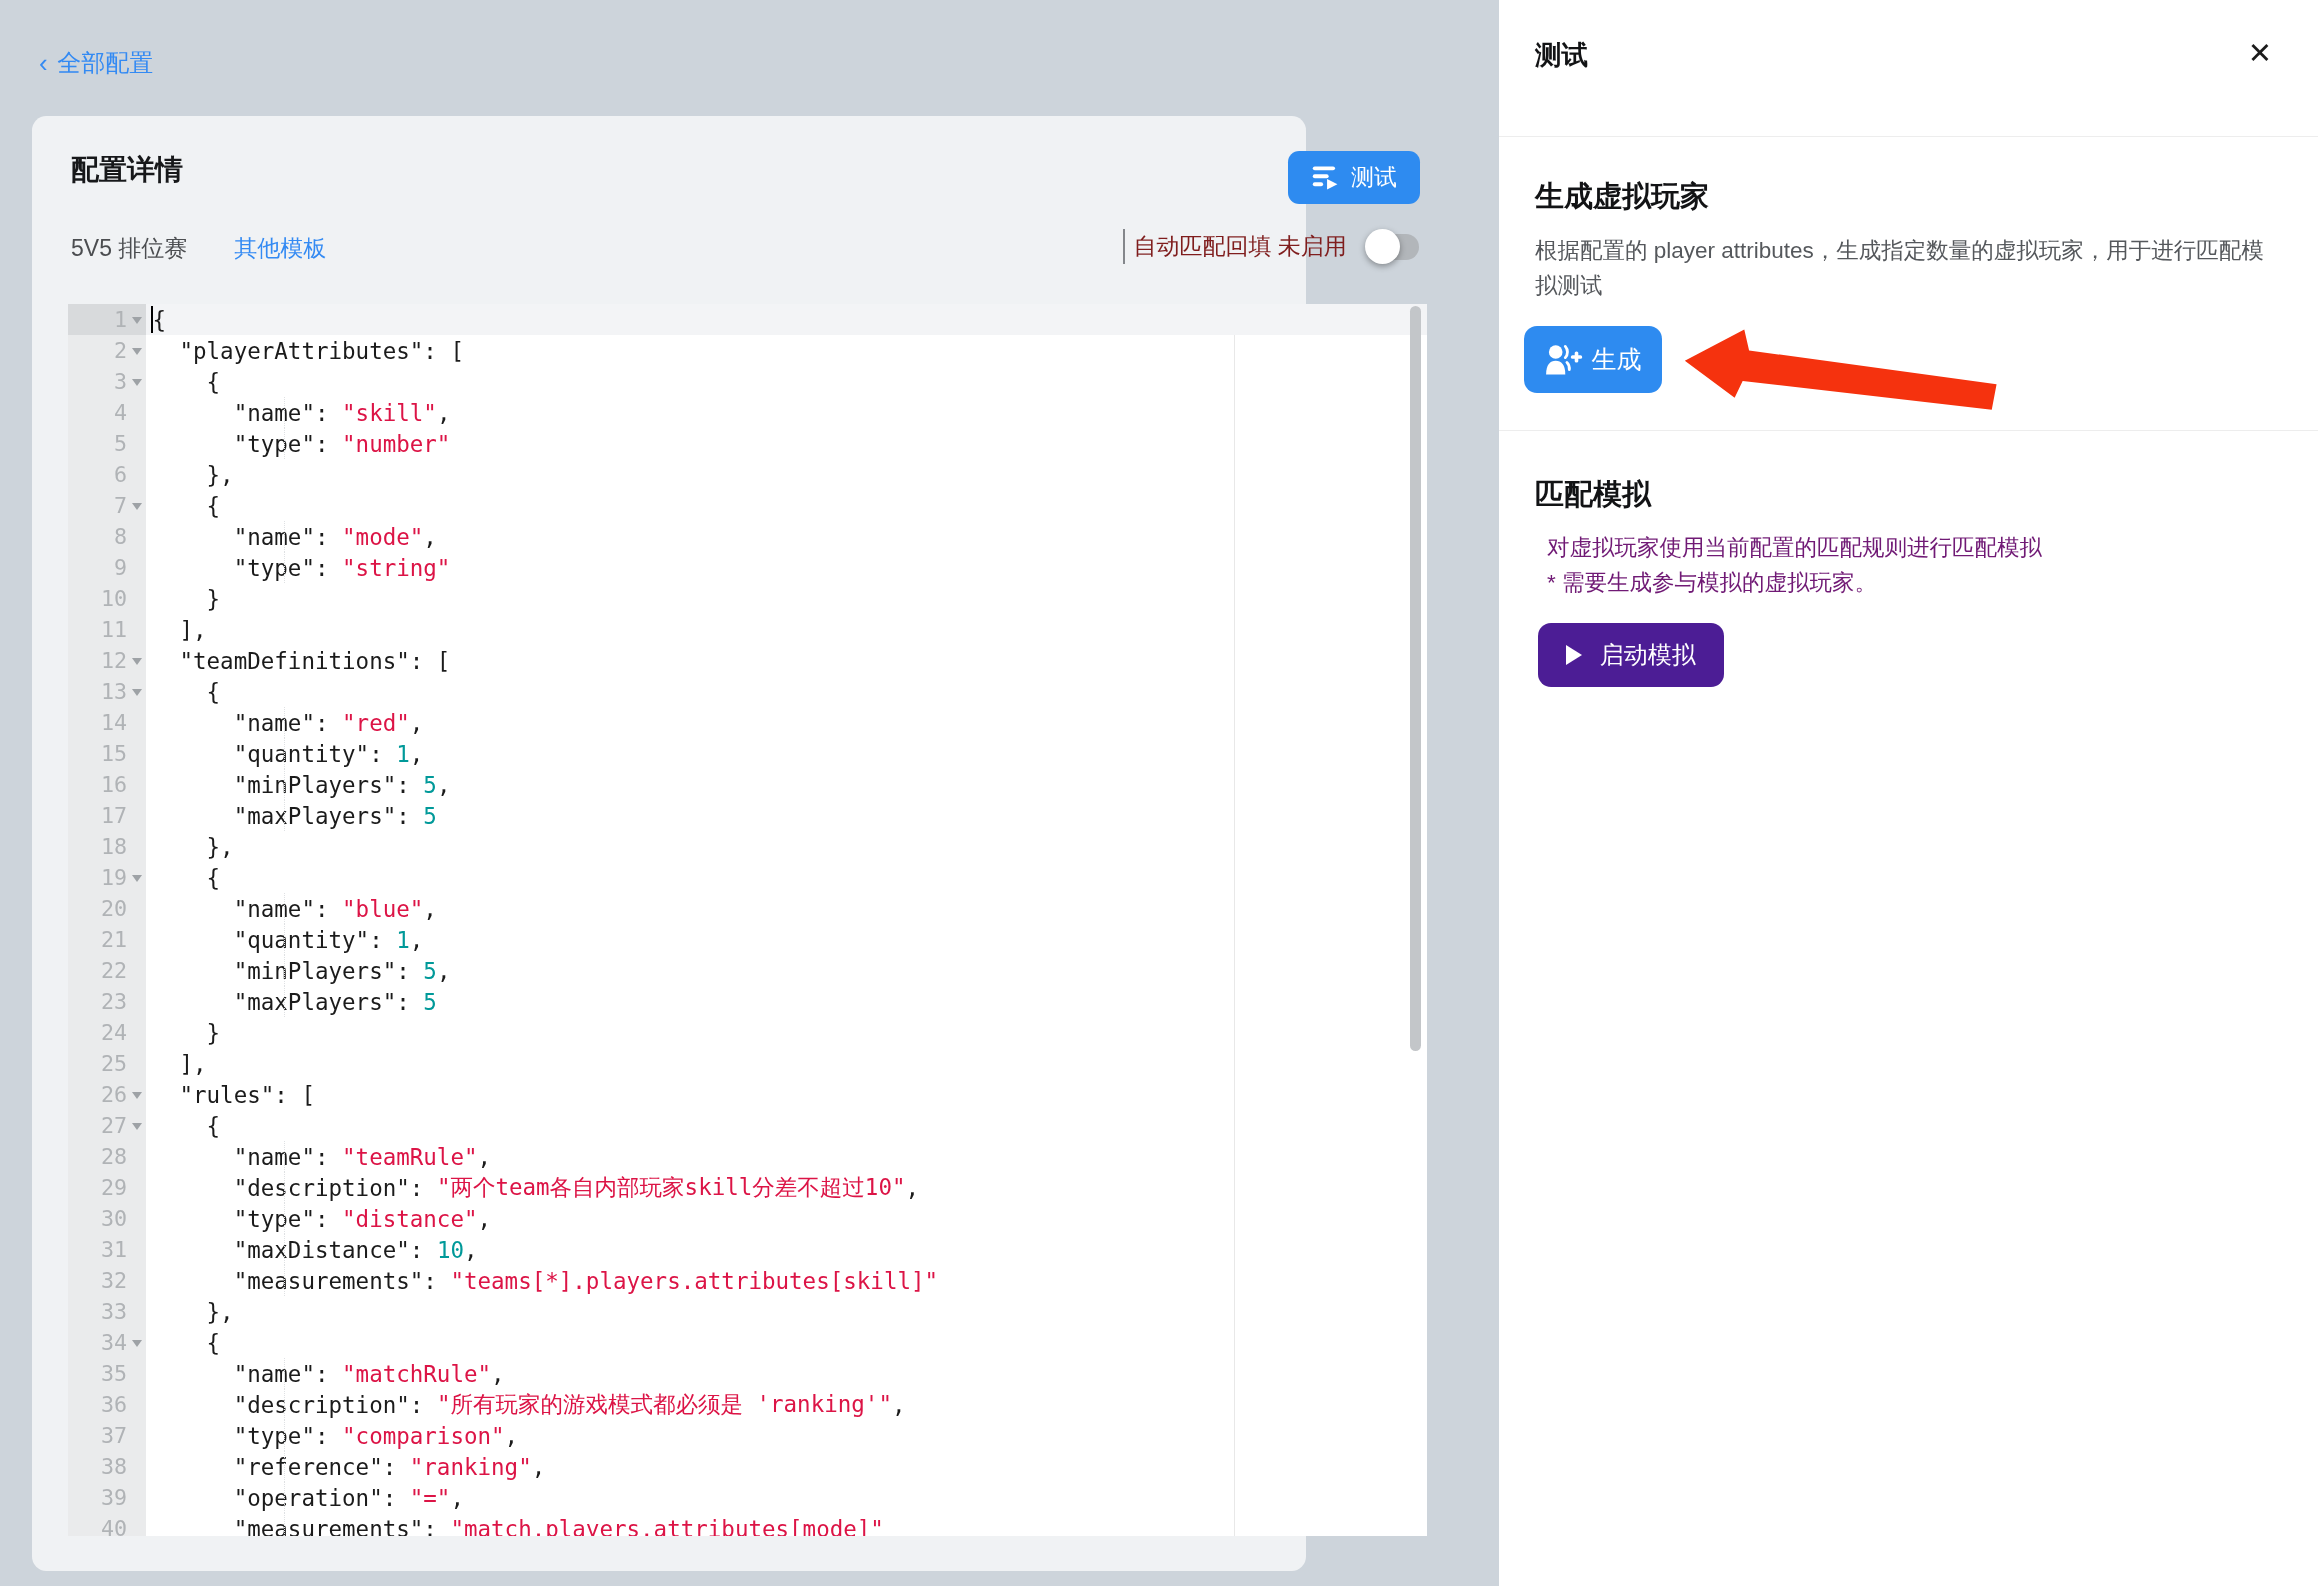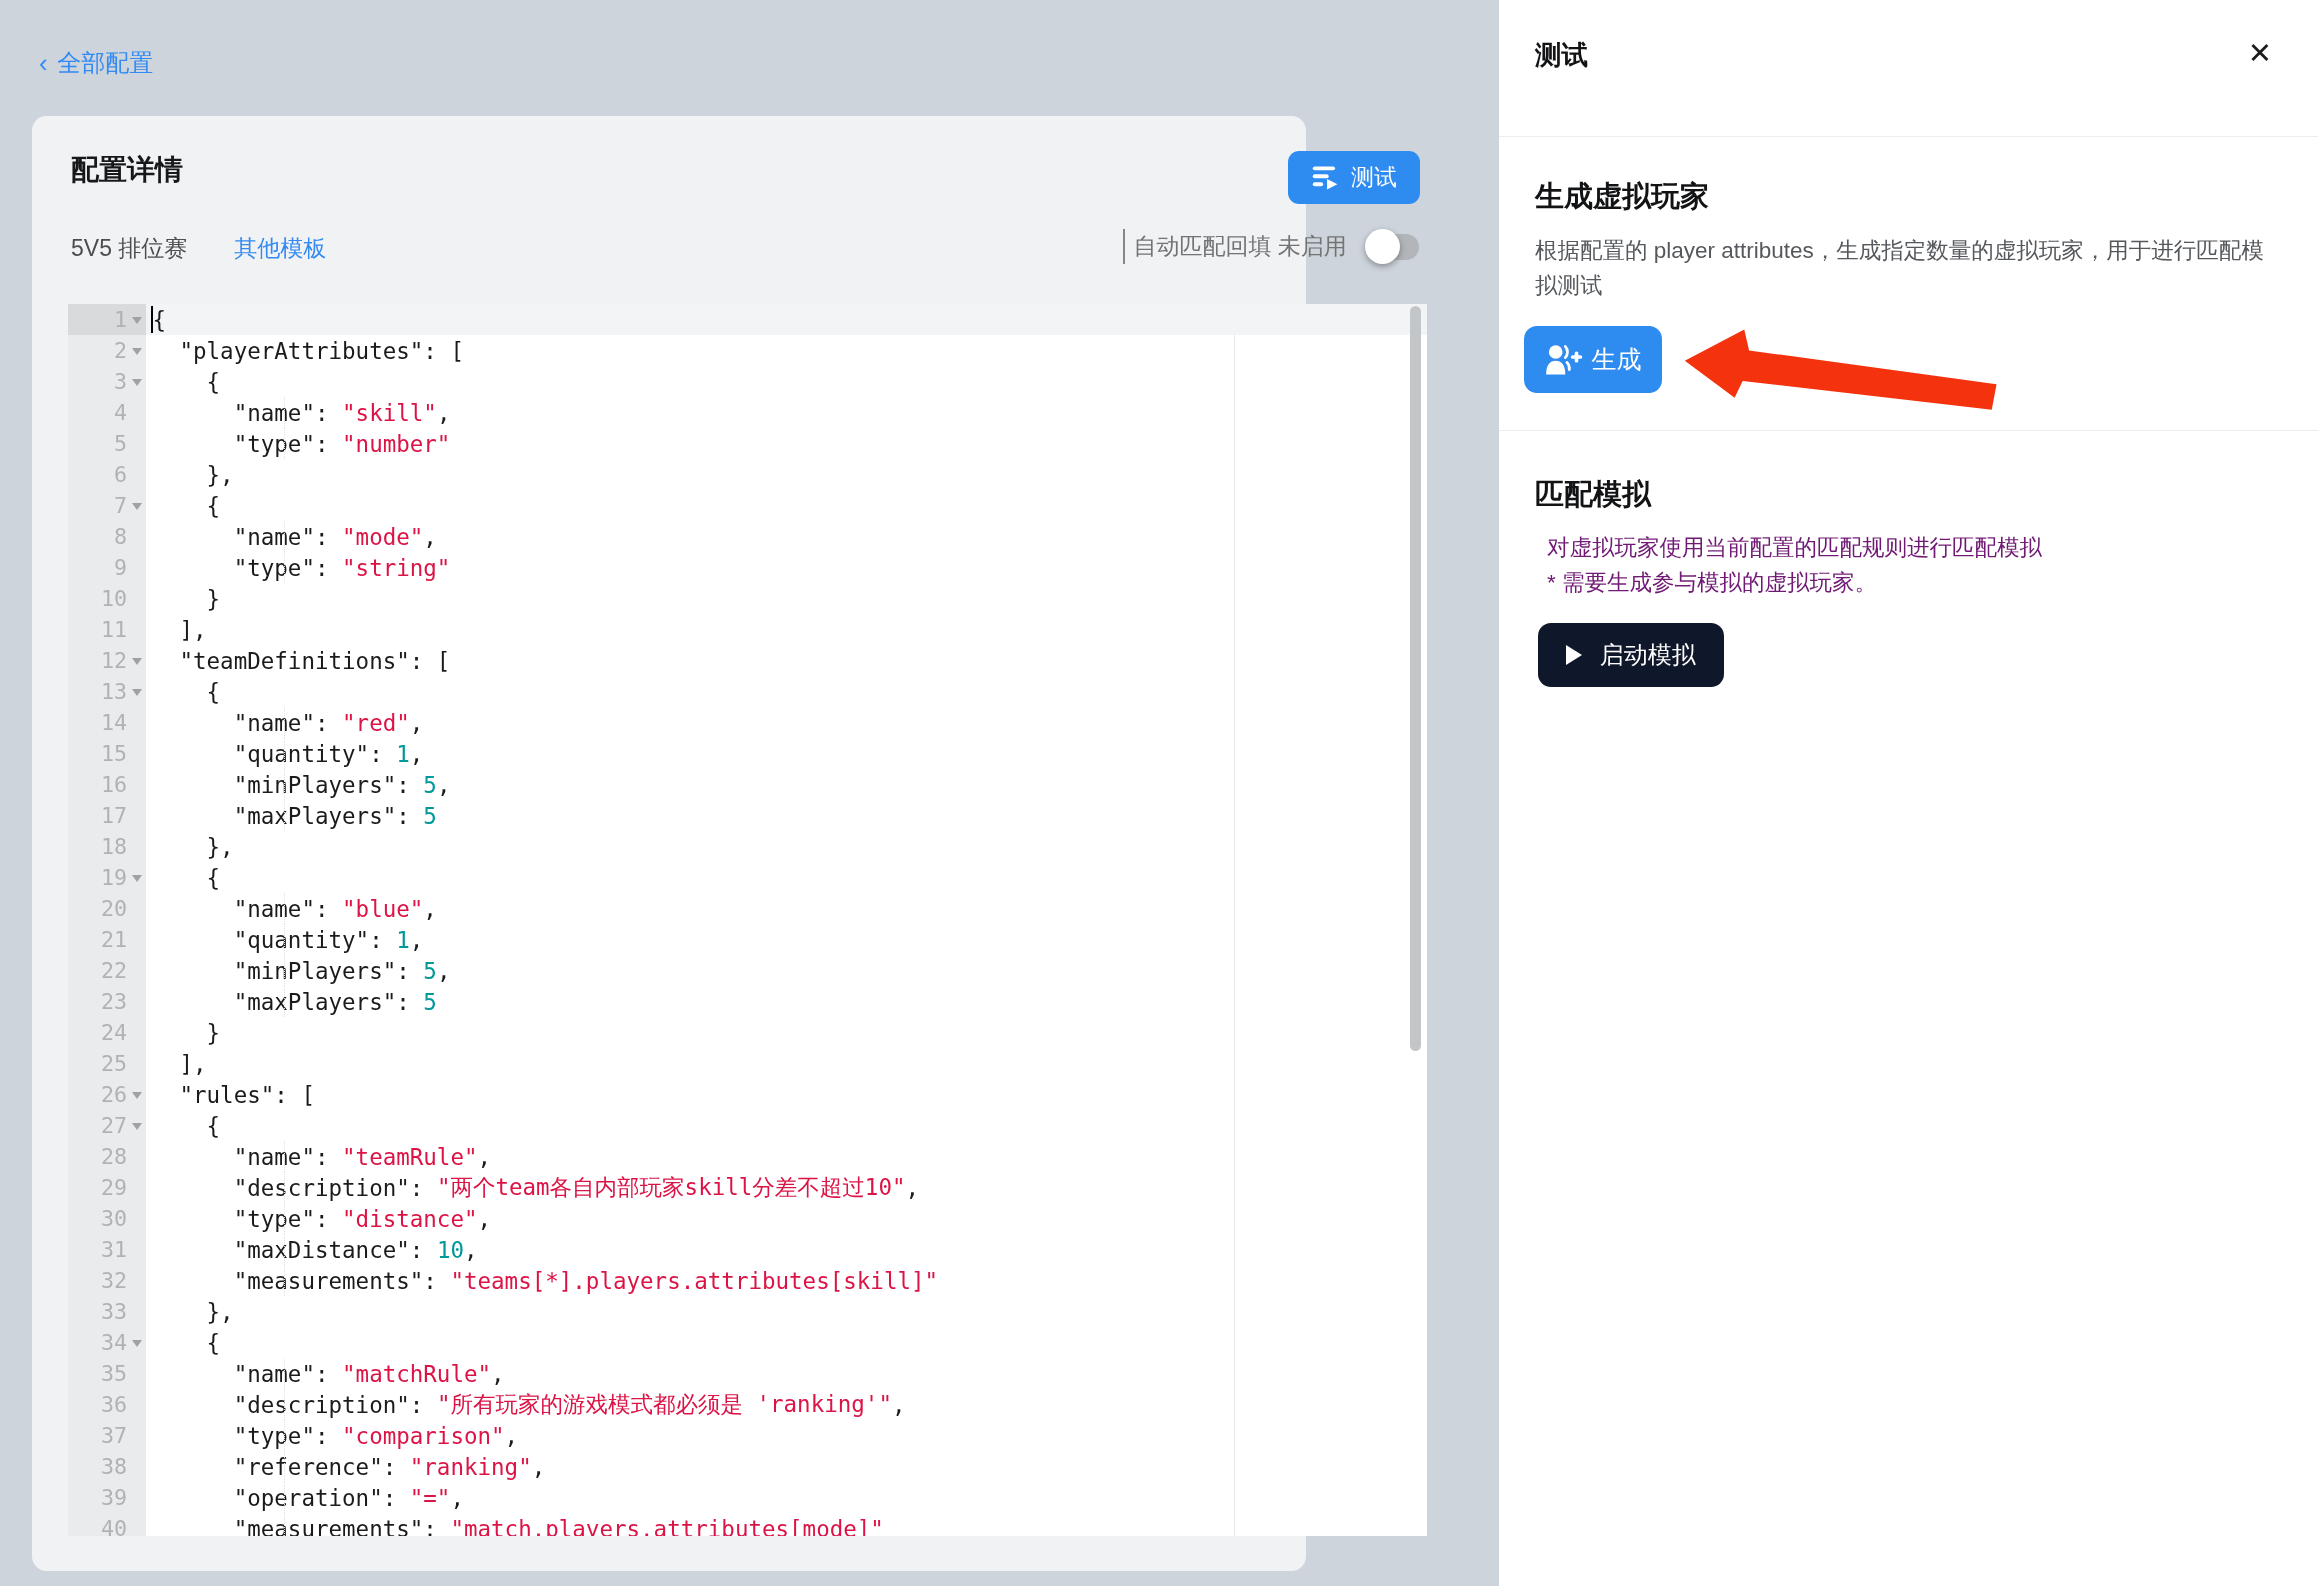--- a/index.html
+++ b/index.html
@@ -36,21 +36,21 @@
     width:132px; height:53px; border-radius:11.2px;
     background:#2e8bf0; color:#fff; font-size:23px;
     display:flex; align-items:center; justify-content:center; gap:11.2px;
     cursor:pointer;
   }
   .autofill-row {
     position:absolute; left:1091px; top:112px;
     display:flex; align-items:center; height:37px;
   }
   .vbar { width:2.4px; height:35px; background:#84878b; margin-right:8px; }
-  .autofill-text { font-size:23px; color:#737373; white-space:pre;text-align:center; }
+  .autofill-text { font-size:23px; color:#7f1d1d; white-space:pre;text-align:center; }
   .switch {
     position:relative; width:51px; height:26px; border-radius:13px;
     background:#b2b6ba; margin-left:21px; cursor:pointer;
   }
   .switch .knob {
     position:absolute; left:-2.4px; top:-4.8px;
     width:35px; height:35px; border-radius:50%;
     background:#fff; box-shadow:0 2.4px 6.4px rgba(0,0,0,0.35);
   }
   
@@ -120,21 +120,21 @@
     cursor:pointer;
   }
   .arrow-svg { position:absolute; left:181px; top:323px; }
   .sim-desc {
     position:absolute; left:48px; top:530px;
     font-size:22.5px; line-height:35px; color:#701a75;
   }
   .sim-button {
     position:absolute; left:39px; top:623px;
     width:186px; height:64px; border-radius:13px;
-    background:#0f172a; color:#fff; font-size:24px;
+    background:#4c1d95; color:#fff; font-size:24px;
     display:flex; align-items:center; justify-content:center; gap:17.7px;
     cursor:default;
   }
   .play-tri {
     width:0; height:0;
     border-top:10.4px solid transparent; border-bottom:10.4px solid transparent;
     border-left:16px solid #fff;
   }
 </style>
 </head>

